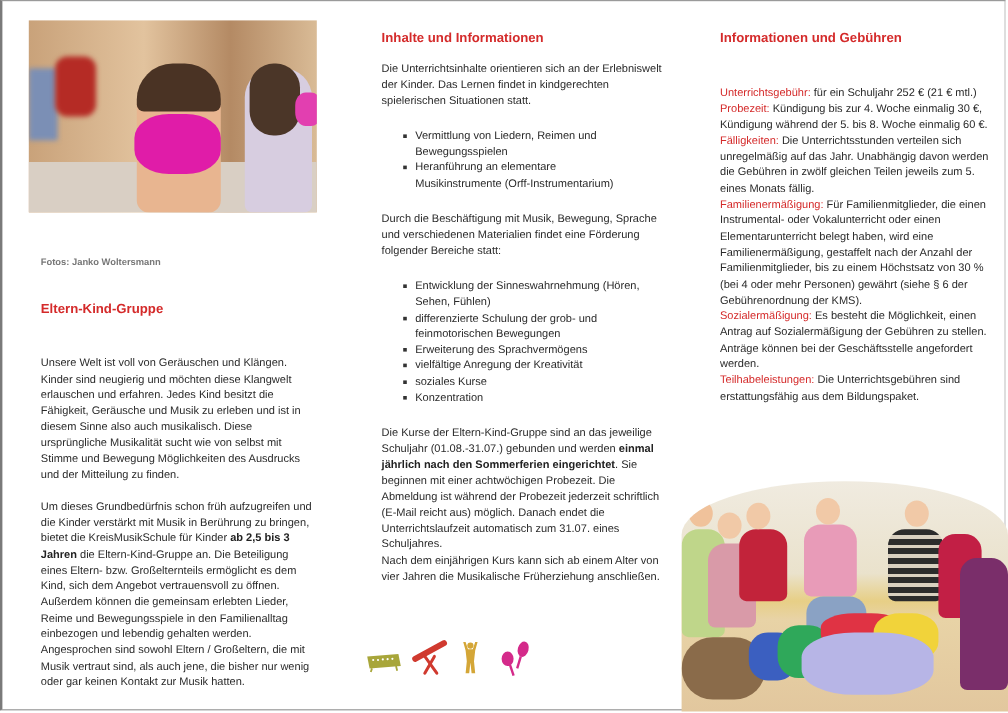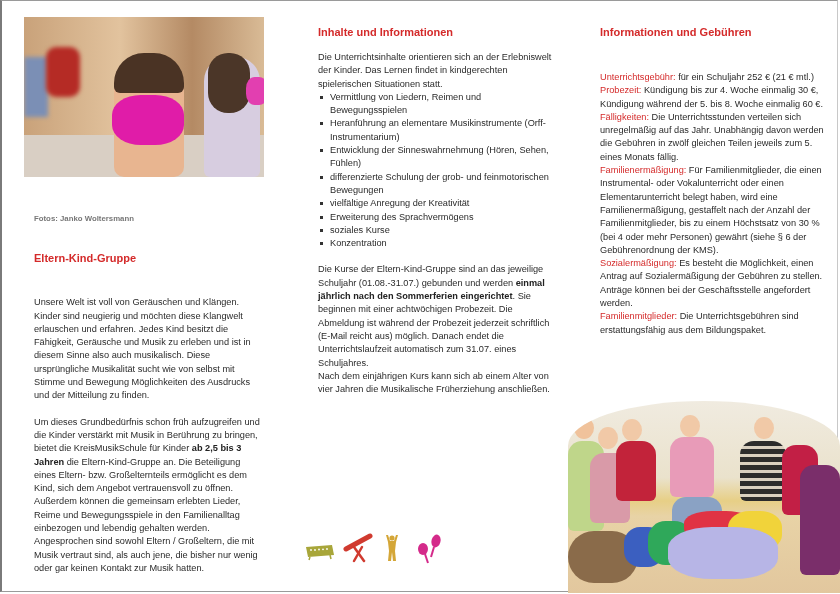--- a/index.html
+++ b/index.html
@@ -16,21 +16,21 @@
       border-right: 1px solid #c8c8c8; border-bottom: 1px solid #9a9a9a;
       box-sizing: border-box;
     }
     .col { position: absolute; font-size: 9.2px; line-height: 13.3px; }
     .col p { margin: 0; padding-left: 12px; }
     .h {
       color: #d42a2a; font-weight: bold; font-size: 11px; line-height: 14px; margin: 0;
     }
     .red { color: #d42a2a; }
     b { font-weight: bold; color: #222; }
-    ul { margin: 0; padding-left: 24px; list-style: none; }
+    ul { margin: 16px; padding-left: 24px; list-style: none; }
     ul li { position: relative; }
     ul li::before {
       content: ""; position: absolute; left: -10px; top: 5px;
       width: 3px; height: 3px; background: #333;
     }
     .caption { color: #777; font-size: 7.8px; font-weight: bold; }
 
     
     .photo1 {
       position: absolute; left: 22px; top: 16px; width: 240px; height: 160px;
@@ -86,25 +86,26 @@
     <p>Angesprochen sind sowohl Eltern / Großeltern, die mit Musik vertraut sind, als auch jene, die bisher nur wenig oder gar keinen Kontakt zur Musik hatten.</p>
   </div>
 
   <div class="col" style="left:304px; top:24px; width:246px;">
     <p class="h">Inhalte und Informationen</p>
     <p style="margin-top:12px;">Die Unterrichtsinhalte orientieren sich an der Erlebniswelt der Kinder. Das Lernen findet in kindgerechten spielerischen Situationen statt.</p>
     <ul>
       <li>Vermittlung von Liedern, Reimen und Bewegungsspielen</li>
       <li>Heranführung an elementare Musikinstrumente (Orff-Instrumentarium)</li>
     </ul>
+    <p style="margin-top:13px;">Durch die Beschäftigung mit Musik, Bewegung, Sprache und verschiedenen Materialien findet eine Förderung folgender Bereiche statt:</p>
     <ul>
       <li>Entwicklung der Sinneswahrnehmung (Hören, Sehen, Fühlen)</li>
       <li>differenzierte Schulung der grob- und feinmotorischen Bewegungen</li>
+      <li>Erweiterung des Sprachvermögens</li>
       <li>vielfältige Anregung der Kreativität</li>
-      <li>Erweiterung des Sprachvermögens</li>
       <li>soziales Kurse</li>
       <li>Konzentration</li>
     </ul>
     <p style="margin-top:13px;"><span>Die Kurse der Eltern-Kind-Gruppe sind an das jeweilige Schuljahr (01.08.-31.07.) gebunden und werden </span><b>einmal jährlich nach den Sommerferien eingerichtet</b><span>. Sie beginnen mit einer achtwöchigen Probezeit. Die Abmeldung ist während der Probezeit jederzeit schriftlich (E-Mail reicht aus) möglich. Danach endet die Unterrichtslaufzeit automatisch zum 31.07. eines Schuljahres.</span></p>
     <p>Nach dem einjährigen Kurs kann sich ab einem Alter von vier Jahren die Musikalische Früherziehung anschließen.</p>
   </div>
 
   <div class="icons">
     <svg style="left:0; top:8px;" width="32" height="20" viewBox="0 0 32 20">
       <polygon points="2,6 28,4 30,14 4,16" fill="#a8a63a"></polygon>
@@ -136,21 +137,21 @@
   </div>
 
   <div class="col" style="left:586px; top:24px; width:236px;">
     <p class="h">Informationen und Gebühren</p>
     <div style="margin-top:32px;">
       <p><span class="red">Unterrichtsgebühr:</span><span> für ein Schuljahr 252 € (21 € mtl.)</span></p>
       <p><span class="red">Probezeit:</span><span> Kündigung bis zur 4. Woche einmalig 30 €, Kündigung während der 5. bis 8. Woche einmalig 60 €.</span></p>
       <p><span class="red">Fälligkeiten:</span><span> Die Unterrichtsstunden verteilen sich unregelmäßig auf das Jahr. Unabhängig davon werden die Gebühren in zwölf gleichen Teilen jeweils zum 5. eines Monats fällig.</span></p>
       <p><span class="red">Familienermäßigung:</span><span> Für Familienmitglieder, die einen Instrumental- oder Vokalunterricht  oder einen Elementarunterricht belegt haben, wird eine Familienermäßigung, gestaffelt nach der Anzahl der Familienmitglieder, bis zu einem Höchstsatz von 30 % (bei 4 oder mehr Personen) gewährt (siehe § 6 der Gebührenordnung der KMS).</span></p>
       <p><span class="red">Sozialermäßigung:</span><span> Es besteht die Möglichkeit, einen Antrag auf Sozialermäßigung der Gebühren zu stellen. Anträge können bei der Geschäftsstelle angefordert werden.</span></p>
-      <p><span class="red">Familienmitglieder:</span><span> Die Unterrichtsgebühren sind erstattungsfähig aus dem Bildungspaket.</span></p>
+      <p><span class="red">Teilhabeleistungen:</span><span> Die Unterrichtsgebühren sind erstattungsfähig aus dem Bildungspaket.</span></p>
     </div>
   </div>
 
   <div class="photo2">
 
     <div class="kid" style="left:0; top:40px; width:36px; height:90px; background:#bfd68a;"></div>
     <div class="kid-head" style="left:6px; top:16px; background:#f0c29b;"></div>
     <div class="kid" style="left:22px; top:52px; width:40px; height:70px; background:#d99aa8;"></div>
     <div class="kid-head" style="left:30px; top:26px;"></div>
     <div class="kid" style="left:48px; top:40px; width:40px; height:60px; background:#c2233a;"></div>

